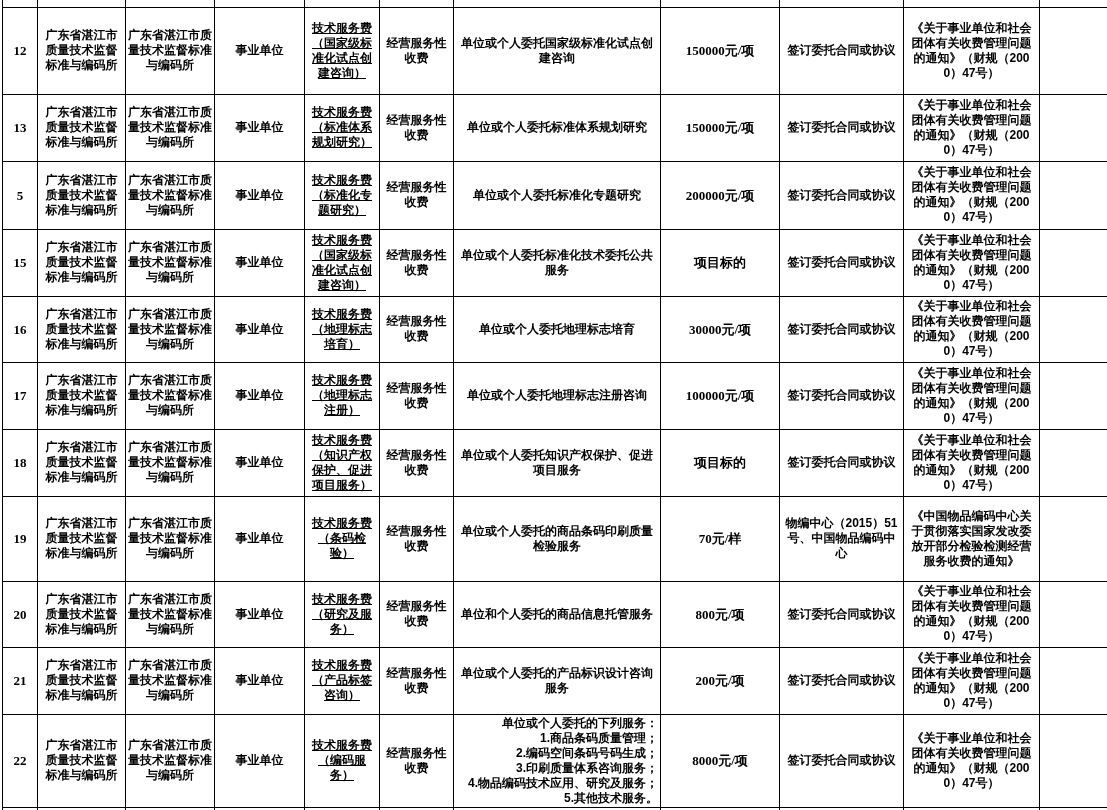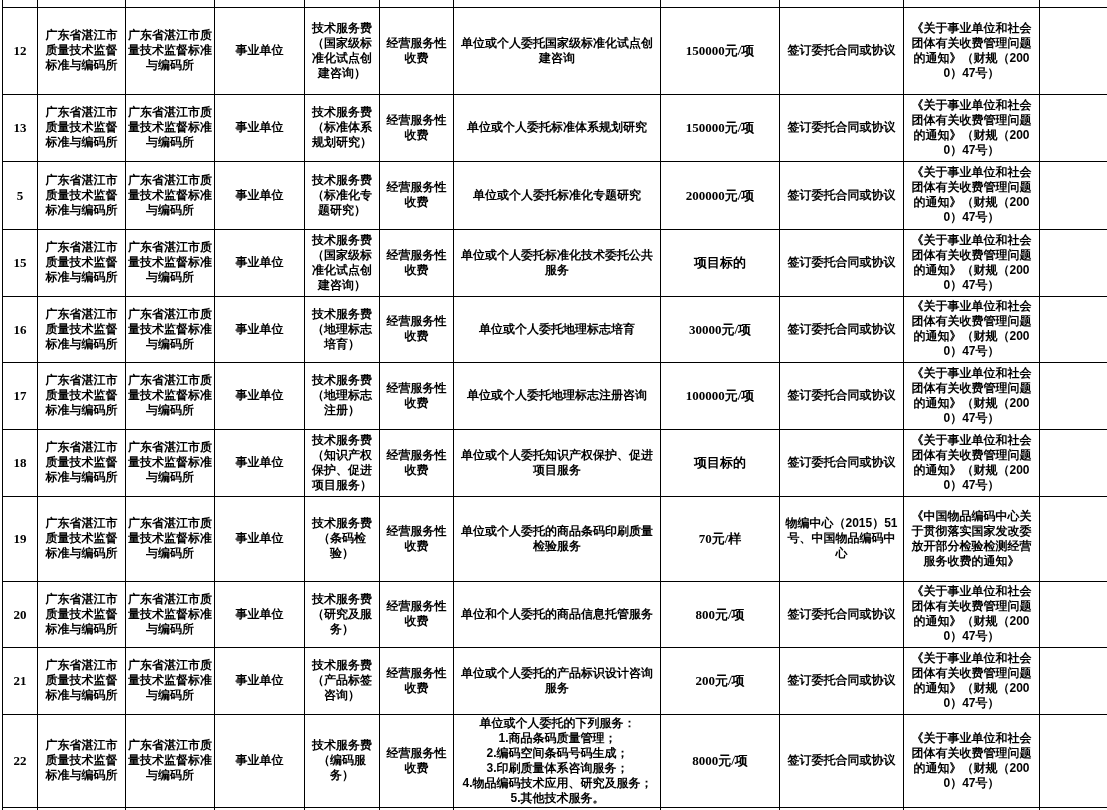--- a/index.html
+++ b/index.html
@@ -26,24 +26,24 @@
     padding: 1px 2px;
     overflow: hidden;
     word-break: break-all;
   }
   td.cell-num, td.cell-price {
     font-family: "Liberation Serif", serif;
     font-size: 13px;
   }
   td.cell-service { white-space: pre-line; }
   td.cell-service.multiline {
-    text-align: center;
+    text-align: right;
     padding-left: 3px;
   }
-  .fee-name, .fee-detail { display: block; }
+  .fee-name, .fee-detail { display: block; text-decoration: underline; }
   tr.partial-top td { border-top: none; }
   tr.partial-bottom td { border-bottom: none; }
 </style>
 </head>
 <body>
 
 <table class="fee-table">
   <colgroup>
     <col style="width:35px">
       <col style="width:88px">

